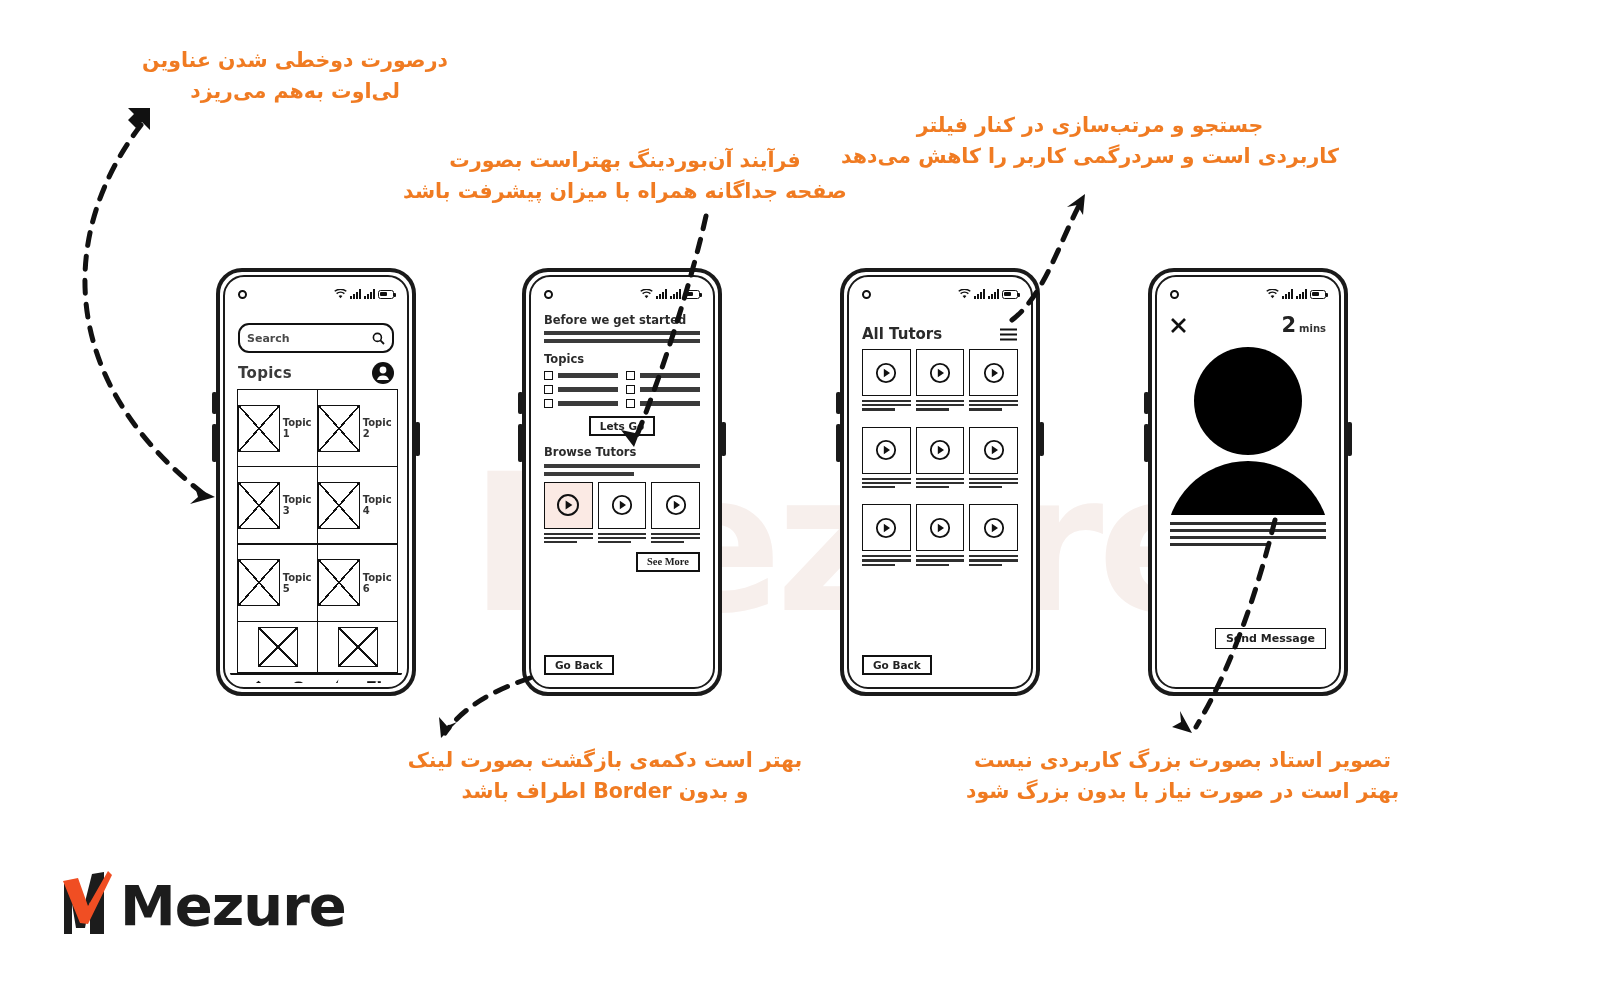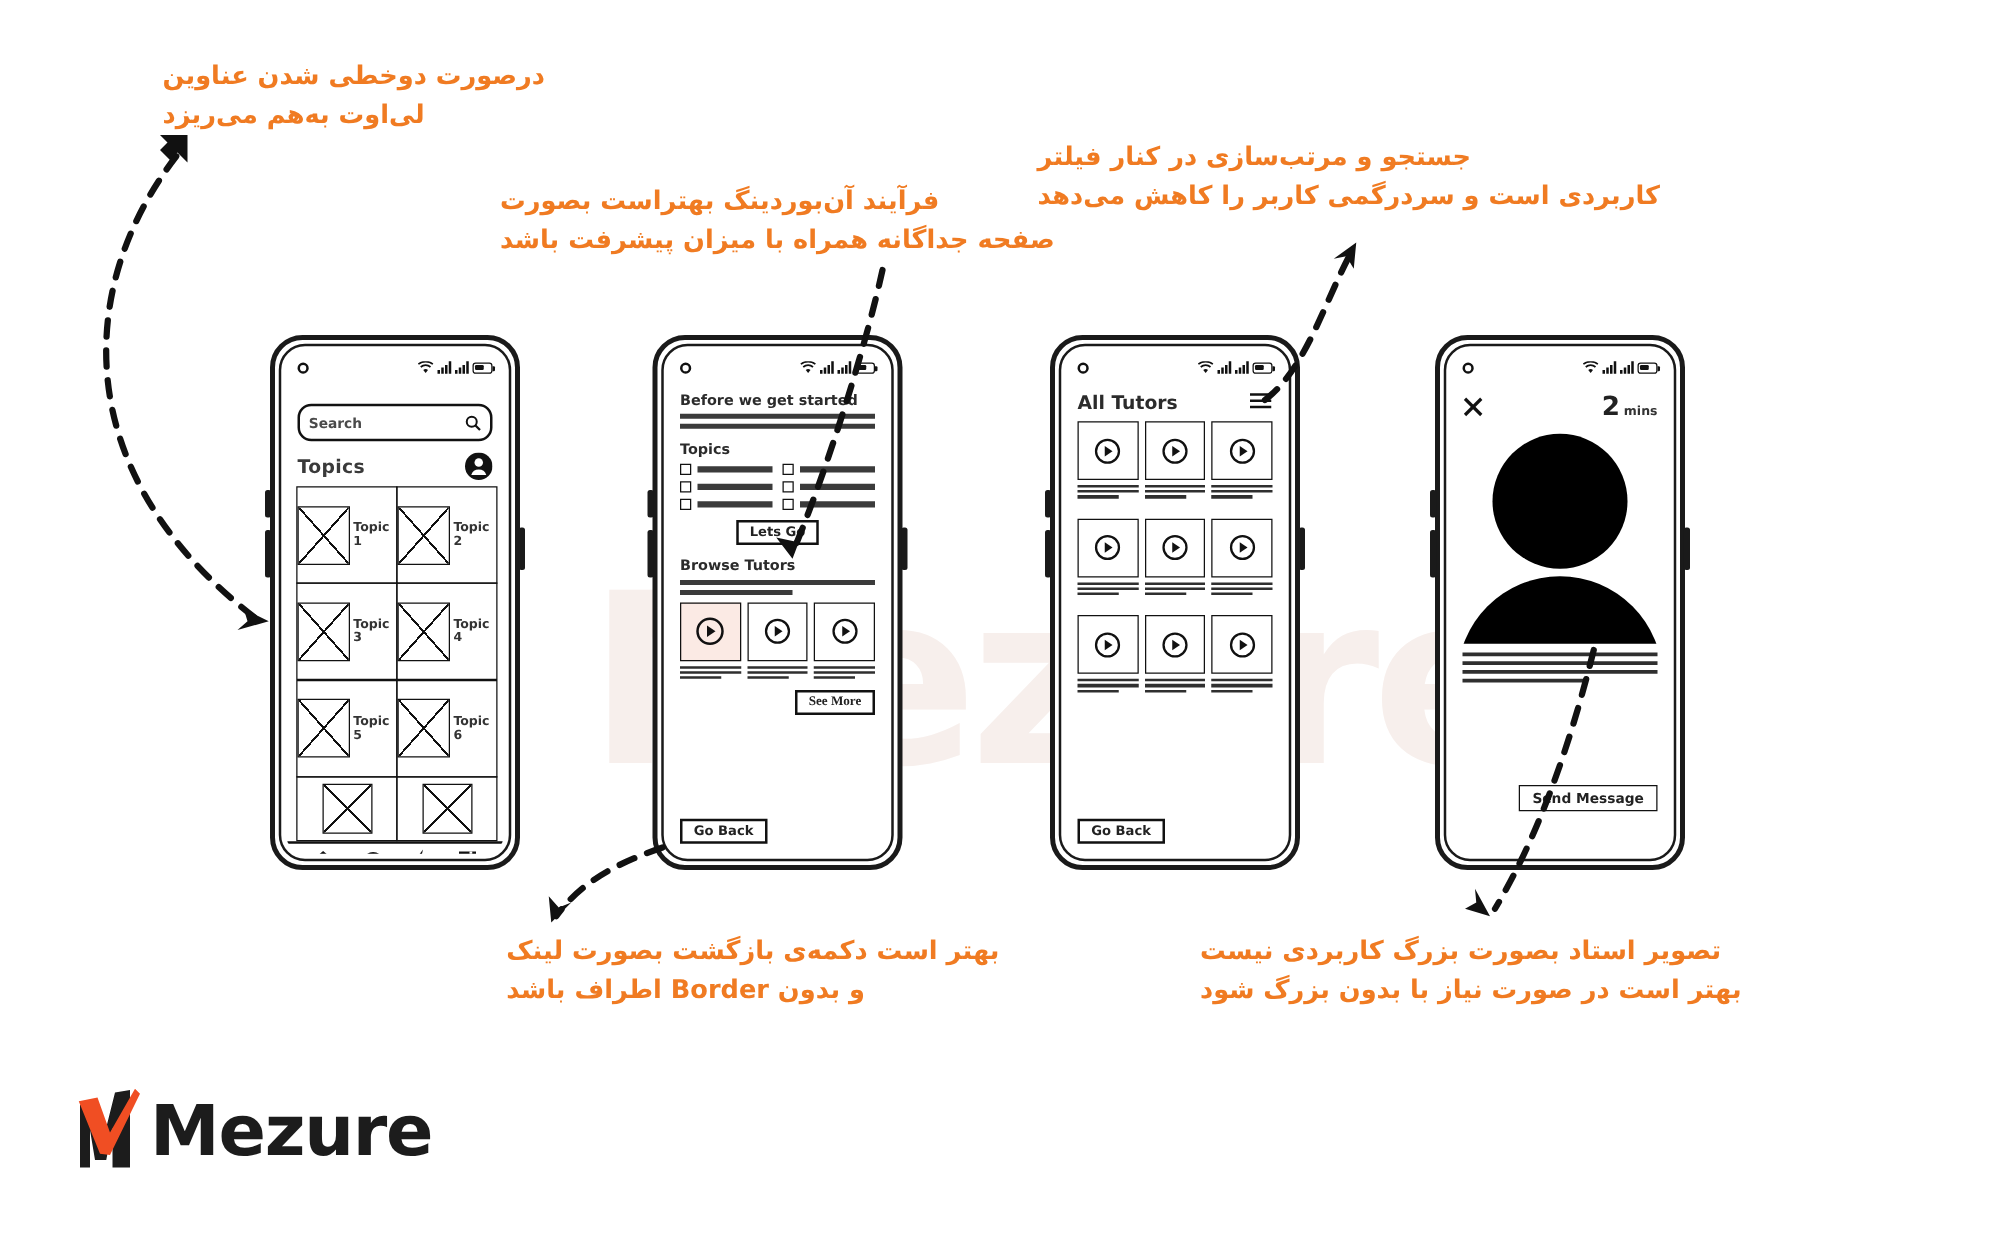--- a/index.html
+++ b/index.html
@@ -29,21 +29,21 @@
 
   
   .annot {
     position:absolute;
     color:#F07B22;
     font-family:"DejaVu Sans", sans-serif;
     font-weight:700;
     font-size:20.5px;
     line-height:31px;
     direction:rtl;
-    text-align:left;
+    text-align:center;
     white-space:pre-line;
     z-index:6;
   }
   #annot-1 { left:130px; top:45px;  width:330px; }
   #annot-2 { left:400px; top:145px; width:450px; }
   #annot-3 { left:830px; top:110px; width:520px; }
   #annot-4 { left:405px; top:745px; width:400px; }
   #annot-5 { left:960px; top:745px; width:445px; }
 
   
@@ -171,21 +171,21 @@
   .tlines { display:grid; grid-template-columns:repeat(3,1fr); gap:5px; margin-top:4px; }
   .tlines .g i { display:block; background:#2f2f2f; height:2.2px; margin-bottom:2px; }
   .tlines .g i:nth-child(1){width:100%;}
   .tlines .g i:nth-child(2){width:100%;}
   .tlines .g i:nth-child(3){width:68%;}
 
   .see-more-wrap { display:flex; justify-content:flex-end; margin-top:7px;font-family:Liberation Serif, serif; }
   .goback-wrap { position:absolute; left:9px; bottom:8px; }
 
   
-  .p3head { display:flex; align-items:flex-start; margin-top:6px; margin-bottom:4px; }
+  .p3head { display:flex; align-items:center; margin-top:18px; margin-bottom:4px; }
   .p3head .t { font-size:15px; font-weight:700; color:#2b2b2b; }
   .p3head .mi { margin-left:auto; }
 
   
   .p4top { display:flex; align-items:center; margin-top:6px; }
   .p4time { margin-left:auto; display:flex; align-items:baseline; gap:3px; }
   .p4time .num { font-size:21px; font-weight:700; color:#222; }
   .p4time .unit { font-size:10px; font-weight:700; color:#333; }
   .avatar-big { position:relative; height:172px; margin-top:6px; overflow:hidden; }
   .avatar-big .hd { position:absolute; left:50%; transform:translateX(-50%); top:4px; width:108px; height:108px; border-radius:50%; background:#000; }

